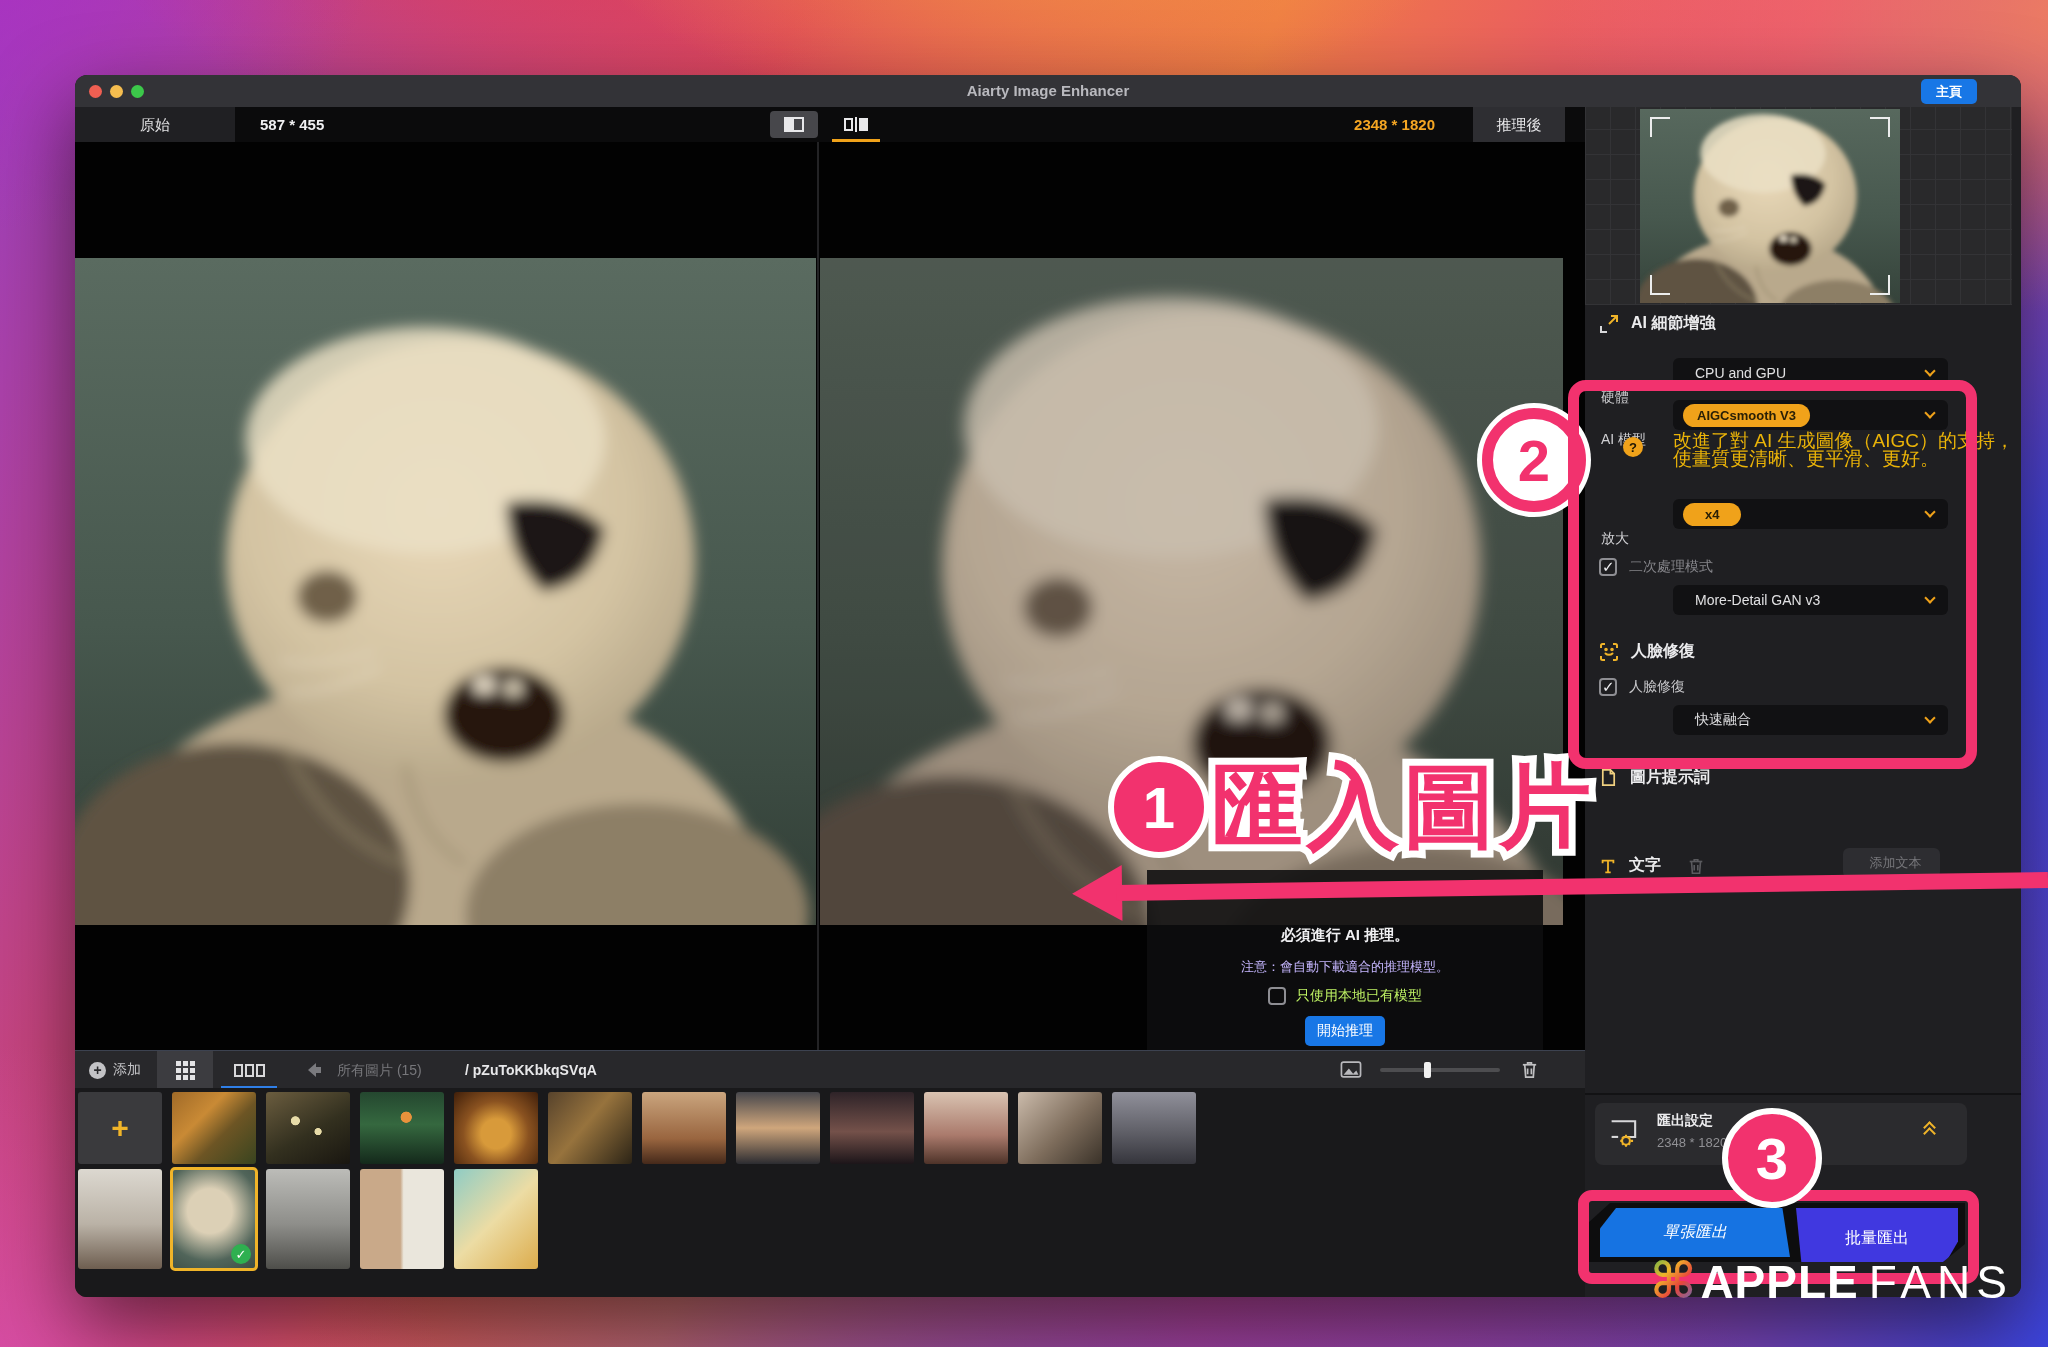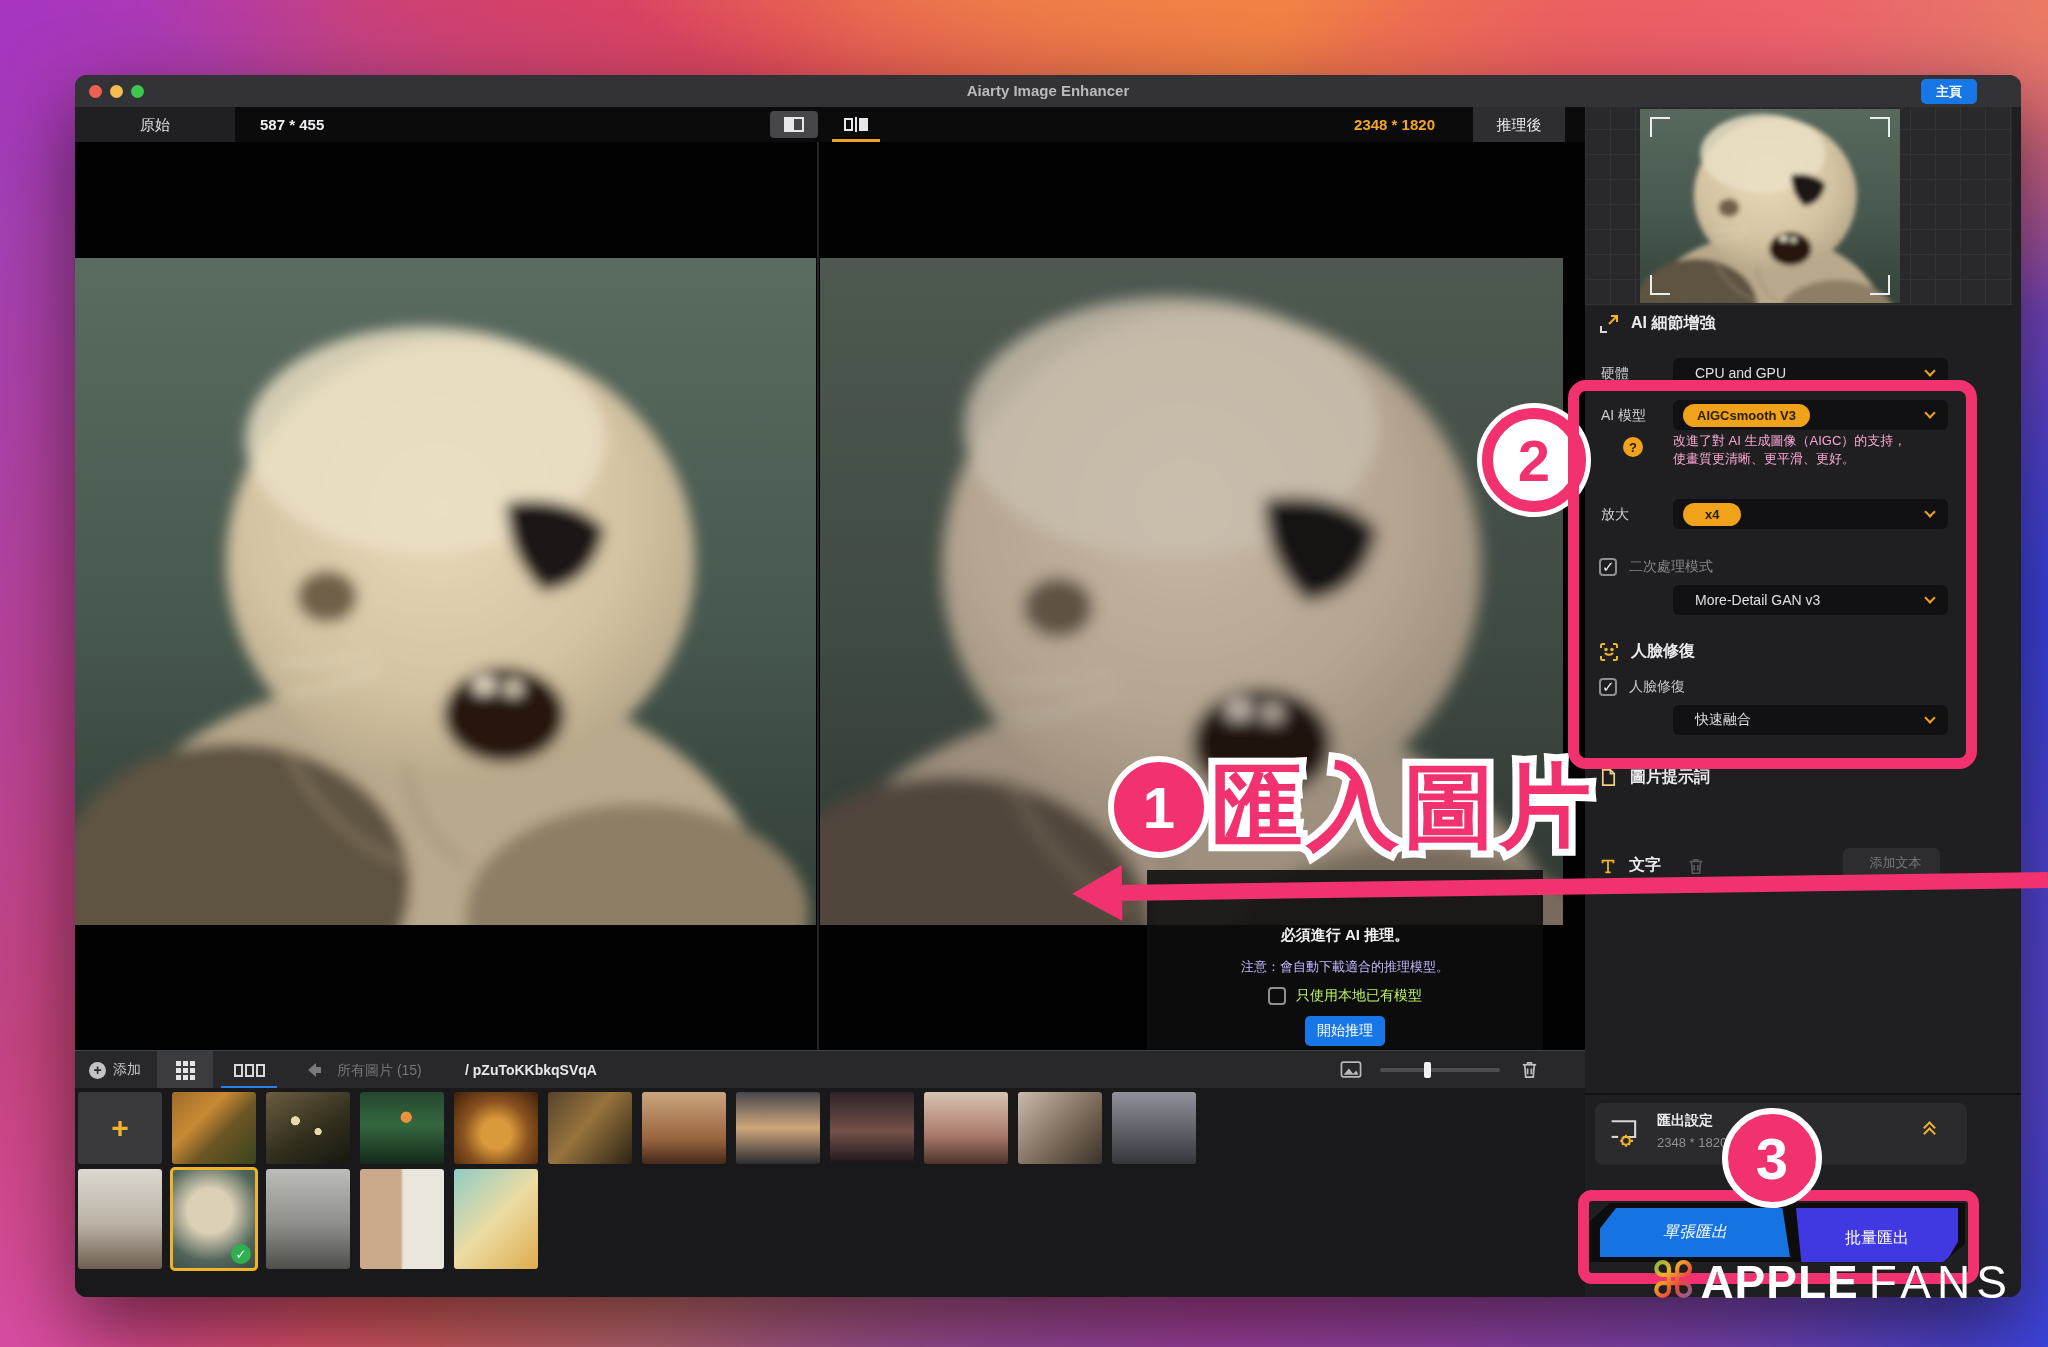--- a/index.html
+++ b/index.html
@@ -97,30 +97,30 @@
     background-image:repeating-linear-gradient(0deg,#333336 0 1px,transparent 1px 25px),
       repeating-linear-gradient(90deg,#333336 0 1px,transparent 1px 25px);
     background-color:#29292b; }
   .pv-thumb { position:absolute; left:55px; top:2px; width:260px; height:194px; overflow:hidden; }
   .bracket { position:absolute; width:20px; height:20px; border:0 solid #eceded; }
   .br-tl { left:10px; top:8px; border-left-width:2px; border-top-width:2px; }
   .br-tr { right:10px; top:8px; border-right-width:2px; border-top-width:2px; }
   .br-bl { left:10px; bottom:8px; border-left-width:2px; border-bottom-width:2px; }
   .br-br { right:10px; bottom:8px; border-right-width:2px; border-bottom-width:2px; }
   .sb-header { position:absolute; display:flex; align-items:center; gap:12px; color:#ececee; font-size:16px; font-weight:bold; }
-  .sb-label { position:absolute; color:#cfcfd2; font-size:14px; }
+  .sb-label { position:absolute; color:#cfcfd2; font-size:14px;margin-top:24px; }
   .dd { position:absolute; left:88px; width:275px; height:30px; background:#111113; border-radius:6px;
     display:flex; align-items:center; padding:0 14px 0 22px; }
   .dd-text { color:#e0e0e2; font-size:14px; }
   .dd .chev { margin-left:auto; }
   .chev { width:8px; height:8px; border-right:2px solid #f0a21a; border-bottom:2px solid #f0a21a; transform:rotate(45deg); margin-top:-4px; }
   .badge { background:#f0a21a; color:#2a2006; font-size:13px; font-weight:bold; border-radius:14px; padding:4px 14px; margin-left:-12px; }
   .help-circle { position:absolute; left:38px; width:20px; height:20px; border-radius:50%; background:#f0a21a; color:#1c1606;
     font-size:13px; font-weight:bold; display:flex; align-items:center; justify-content:center; }
-  .help-text { position:absolute; left:88px; color:#f9a8d4; font-size:13px; line-height:18px; }
+  .help-text { position:absolute; left:88px; color:#eab308; font-size:19px; line-height:18px; }
   .cb-row { position:absolute; display:flex; align-items:center; gap:12px; }
   .cb-row .lbl { font-size:14px; }
   .lbl-dim { color:#85858a; } .lbl-lit { color:#c8c8cb; }
   .prompt-row { position:absolute; left:0; top:693px; width:370px; height:48px; background:#29292c; border-radius:6px; }
   .view-btn { position:absolute; left:120px; top:10px; width:50px; height:28px; border:2px solid #2f7fe8; border-radius:7px;
     color:#fff; font-size:13px; font-weight:bold; display:flex; align-items:center; justify-content:center; background:#1b1b1e; }
   .add-text-btn { position:absolute; left:258px; top:741px; width:97px; height:30px; background:#2d2d31; color:#76767a;
     font-size:13px; border-radius:6px; display:flex; align-items:center; justify-content:center;padding-left:8px; }
   .sb-divider { position:absolute; left:0; top:986px; width:436px; height:2px; background:#121214; }
   .export-panel { position:absolute; left:10px; top:996px; width:372px; height:62px; background:#2b2b2e; border-radius:8px; }

